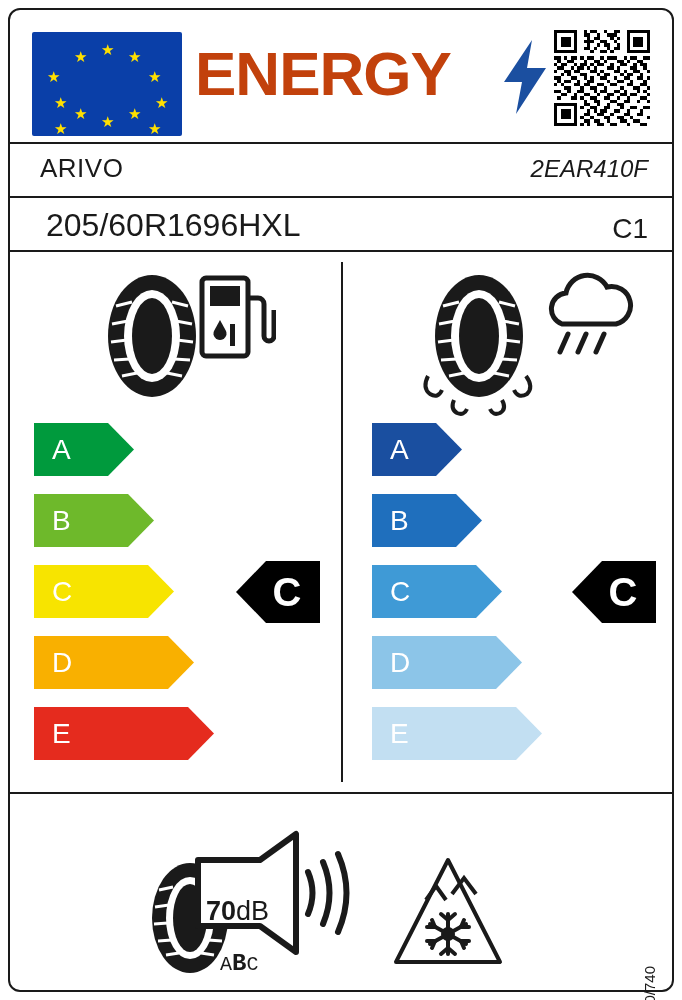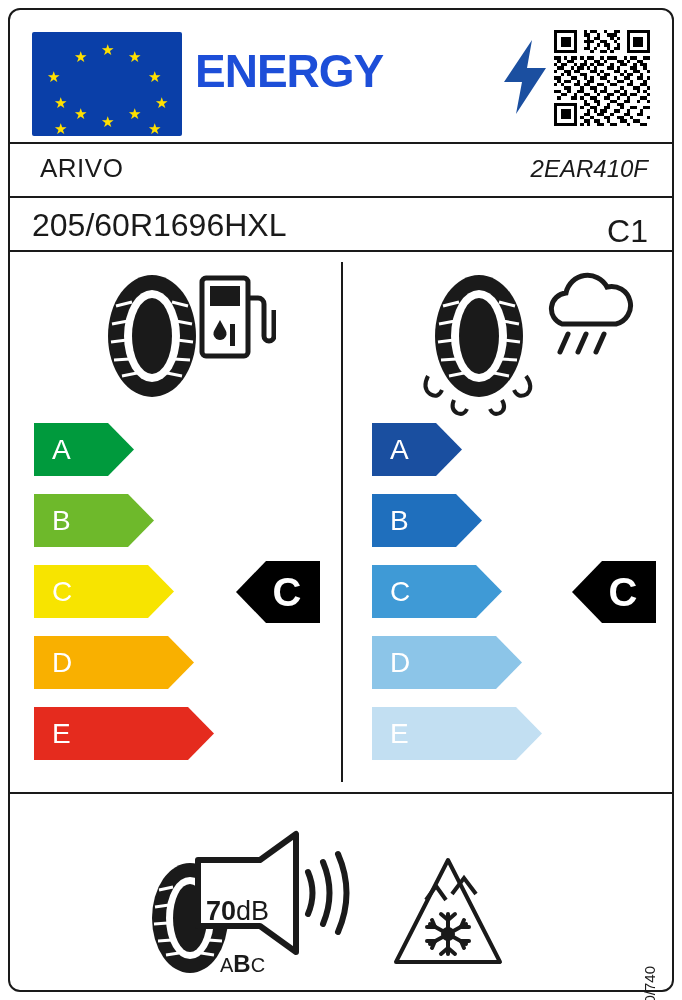--- a/index.html
+++ b/index.html
@@ -45,25 +45,25 @@
   }
   .star {
     position: absolute;
     color: #ffe000;
     font-size: 15px;
     line-height: 15px;
   }
   .energy-word {
     position: absolute;
     left: 185px;
-    top: 34px;
-    font-size: 46px;
+    top: 28px;
+    font-size: 62px;
     font-weight: bold;
     letter-spacing: -1px;
-    color: #1d4ed8;
+    color: #c2410c;
     font-family: "Liberation Sans", sans-serif;
   }
   .bolt {
     position: absolute;
     left: 492px;
     top: 30px;
     width: 46px;
     height: 74px;
   }
   .qr {
@@ -99,29 +99,29 @@
   }
   .code {
     position: absolute;
     right: 24px;
     top: 145px;
     font-size: 24px;
     font-style: italic;
   }
   .size {
     position: absolute;
-    left: 22px;
+    left: 36px;
     top: 197px;
     font-size: 32px;
   }
   .class {
     position: absolute;
     right: 24px;
     top: 203px;
-    font-size: 32px;
+    font-size: 28px;
   }
 
   
   .pict {
     position: absolute;
   }
 
   
   .grade {
     position: absolute;
@@ -161,20 +161,21 @@
     position: absolute;
     font-size: 27px;
     font-weight: bold;
   }
   .db-unit {
     font-weight: normal;
   }
   .abc {
     position: absolute;
     font-size: 20px;
+    font-family: Liberation Mono, monospace;
   }
   .abc b { font-size: 24px; }
 
   .date {
     position: absolute;
     right: 14px;
     bottom: 24px;
     font-size: 15px;
     transform: rotate(-90deg);
     transform-origin: 100% 100%;

